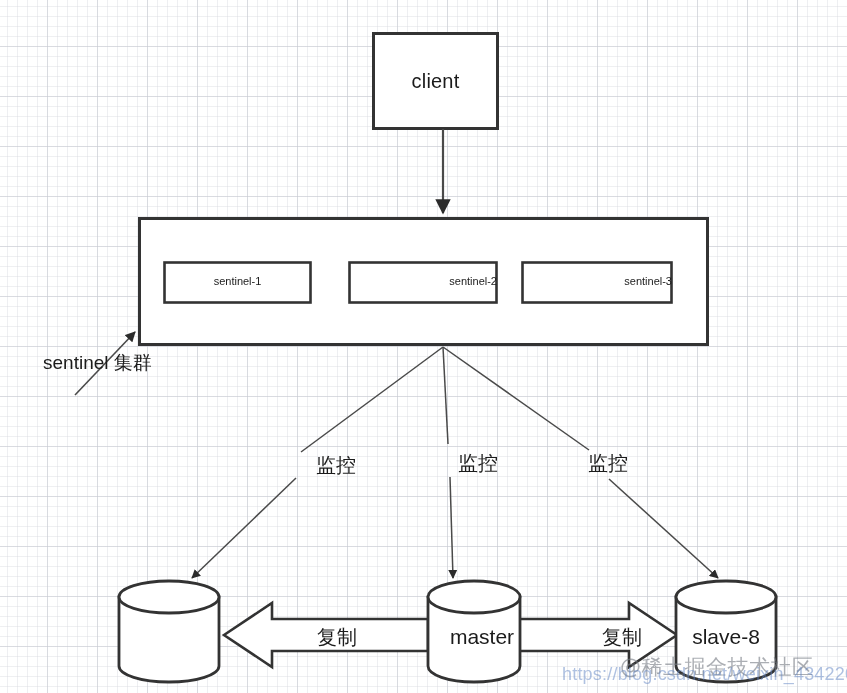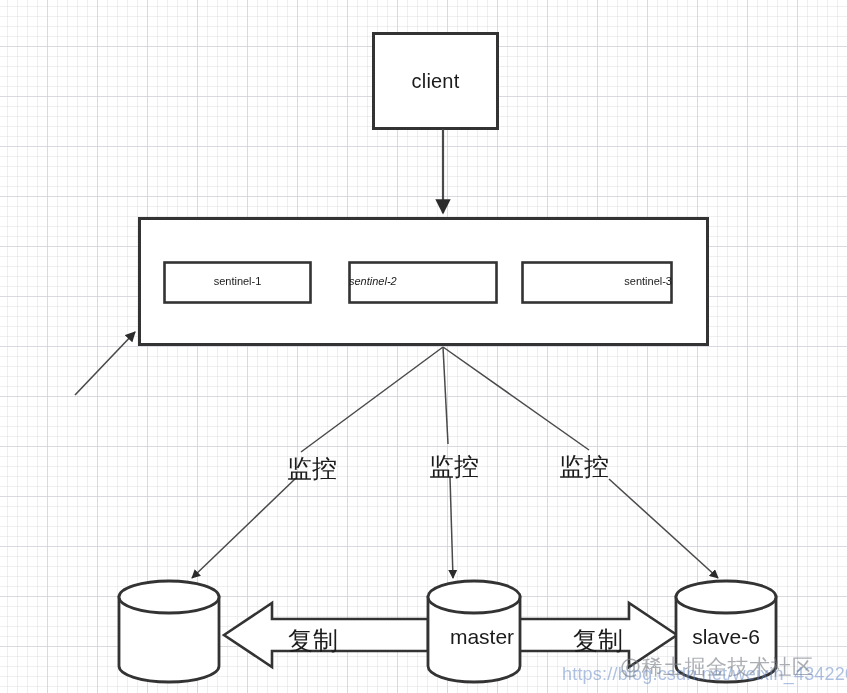--- a/index.html
+++ b/index.html
@@ -38,22 +38,23 @@
     pointer-events: none;
   }
   .lbl-box {
     font-size: 20px;
     letter-spacing: 0.2px;
   }
   .lbl-sentinel {
     font-size: 11px;
   }
   .lbl-cjk {
-    font-size: 25px;
+    font-size: 20px;
     font-family: Liberation Serif, serif;
+    padding-left: 29px;
   }
   .lbl-cluster {
     font-size: 19px;
     font-family: "Liberation Sans", "DejaVu Sans", sans-serif;
   }
   .lbl-db {
     font-size: 21px;
   }
   .wm-brand {
     position: absolute;
@@ -127,37 +128,38 @@
     <g>
       <path d="M 676 597 L 676 666 A 50 16 0 0 0 776 666 L 776 597 Z" fill="#ffffff" stroke="#333333" stroke-width="2.8"></path>
       <ellipse cx="726" cy="597" rx="50" ry="16" fill="#ffffff" stroke="#333333" stroke-width="2.8"></ellipse>
     </g>
   </svg>
 
   <div class="lbl lbl-box" style="left:373px; top:70px; width:125px; text-align:center;">client</div>
 
   <div class="lbl lbl-sentinel" style="left:164px; top:275px; width:147px; text-align:center;">sentinel-1</div>
 
-  <div class="lbl lbl-sentinel" style="left:349px; top:275px; width:148px; text-align:left;font-style:italic;">sentinel-2</div>
+  <div class="lbl lbl-sentinel" style="left:349px; top:275px; width:148px; text-align:right;">sentinel-2</div>
 
   <div class="lbl lbl-sentinel" style="left:522px; top:275px; width:150px; text-align:right;">sentinel-3</div>
 
+  <div class="lbl lbl-cluster" style="left:43px; top:350px;">sentinel 集群</div>
 
   <div class="lbl lbl-cjk" style="left:287px; top:452px;">监控</div>
 
   <div class="lbl lbl-cjk" style="left:429px; top:450px;">监控</div>
 
   <div class="lbl lbl-cjk" style="left:559px; top:450px;">监控</div>
 
   <div class="lbl lbl-cjk" style="left:288px; top:624px;">复制</div>
 
   <div class="lbl lbl-cjk" style="left:573px; top:624px;">复制</div>
 
 
   <div class="lbl lbl-db" style="left:436px; top:625px; width:92px; text-align:center;">master</div>
 
-  <div class="lbl lbl-db" style="left:676px; top:625px; width:100px; text-align:center;">slave-6</div>
+  <div class="lbl lbl-db" style="left:676px; top:625px; width:100px; text-align:center;">slave-8</div>
 
   <div class="wm-brand" style="left:620px; top:653px;">@稀土掘金技术社区</div>
 
   <div class="wm-url" style="left:562px; top:664px;">https://blog.csdn.net/weixin_43422050</div>
 
 </div>
 
 </body></html>

